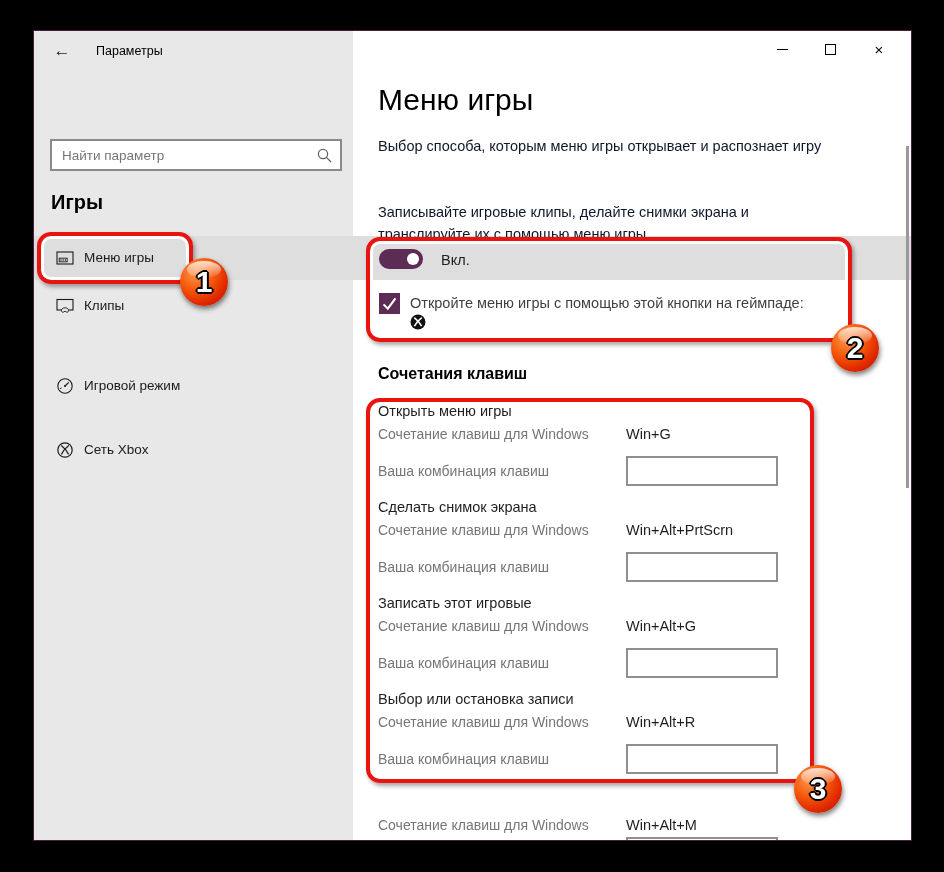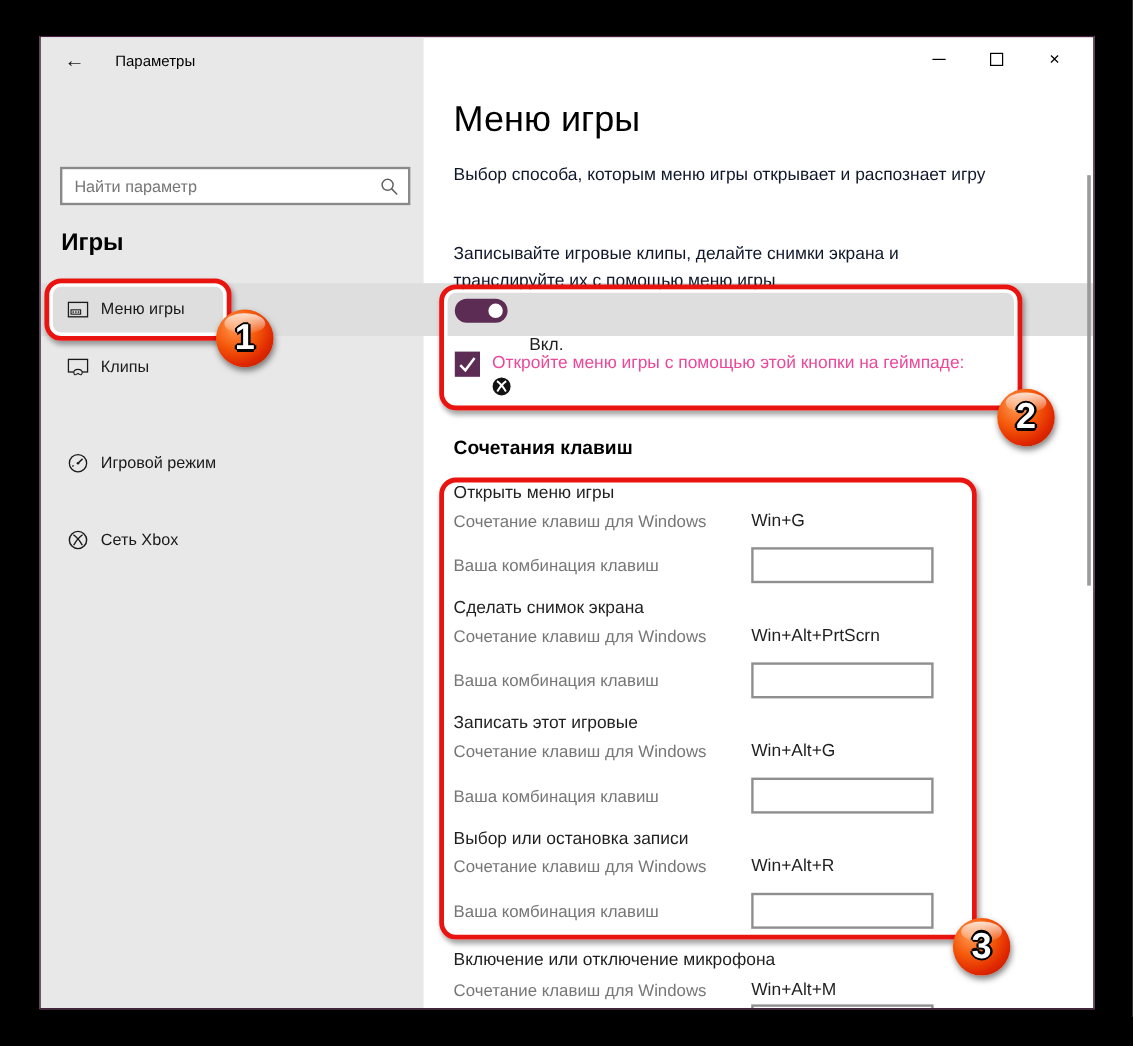--- a/index.html
+++ b/index.html
@@ -42,24 +42,24 @@
   .home-row .nav-icon{top:10px;}
   .home-row .nav-label{top:11px;}
   
   .page-title{position:absolute;left:344px;top:52px;font-size:30px;font-weight:300;color:#000;}
   .para{position:absolute;left:344px;width:445px;font-size:14.5px;line-height:22px;color:#0f172a;}
   .para1{top:104px;}
   .para2{top:170px;}
   .toggle{position:absolute;left:345px;top:218px;width:44px;height:20px;border-radius:10px;
     background:#5d2c55;cursor:pointer;}
   .toggle-knob{position:absolute;right:4px;top:4px;width:12px;height:12px;border-radius:50%;background:#fff;}
-  .toggle-label{position:absolute;left:407px;top:221px;font-size:14.5px;color:#1f1f1f;margin-top:28px;}
+  .toggle-label{position:absolute;left:407px;top:221px;font-size:14.5px;color:#1f1f1f;}
   .checkbox{position:absolute;left:345px;top:262px;width:21px;height:21px;background:#5d2c55;cursor:pointer;}
   .checkbox svg{position:absolute;left:2px;top:2px;}
-  .checkbox-label{position:absolute;left:376px;top:264px;font-size:14.5px;color:#ec4899;white-space:nowrap;}
+  .checkbox-label{position:absolute;left:376px;top:264px;font-size:14.5px;color:#404040;white-space:nowrap;}
   .xbox-glyph{position:absolute;left:376px;top:283px;width:16px;height:16px;}
   .section-title{position:absolute;left:344px;top:334px;font-size:16px;font-weight:600;color:#000;}
   .sc-group{position:absolute;left:344px;width:436px;height:96px;}
   .sc-title{position:absolute;left:0;top:0;font-size:14.5px;color:#1f1f1f;white-space:nowrap;}
   .sc-win-label{position:absolute;left:0;top:23px;font-size:14px;color:#767676;white-space:nowrap;}
   .sc-combo{position:absolute;left:248px;top:23px;font-size:14.5px;color:#1f1f1f;white-space:nowrap;}
   .sc-input{position:absolute;left:248px;top:53px;width:152px;height:30px;border:2px solid #8f8f8f;
     background:#fff;box-sizing:border-box;outline:none;font-family:inherit;font-size:14px;padding:0 6px;}
   .mic-title{position:absolute;left:344px;top:761px;font-size:14.5px;color:#1f1f1f;white-space:nowrap;}
   .mic-label{position:absolute;left:344px;top:786px;font-size:14px;color:#767676;white-space:nowrap;}
@@ -217,21 +217,20 @@
   </div>
 
   <div class="sc-group" style="top:660px;">
     <div class="sc-title">Выбор или остановка записи</div>
     <div class="sc-win-label">Сочетание клавиш для Windows</div>
     <div class="sc-combo">Win+Alt+R</div>
     <div class="sc-win-label" style="top:60px;">Ваша комбинация клавиш</div>
     <input class="sc-input" type="text" value="" style="">
   </div>
 
-  <div class="mic-title">Включение или отключение микрофона</div>
   <div class="mic-label">Сочетание клавиш для Windows</div>
   <div class="mic-combo">Win+Alt+M</div>
   <input class="mic-input" type="text" value="" style="">
 
   <div class="scrollbar"></div>
 
   <div class="ann-rect ann-rect1"></div>
   <div class="ann-rect ann-rect2"></div>
   <div class="ann-rect ann-rect3"></div>
   <div class="step step1">

